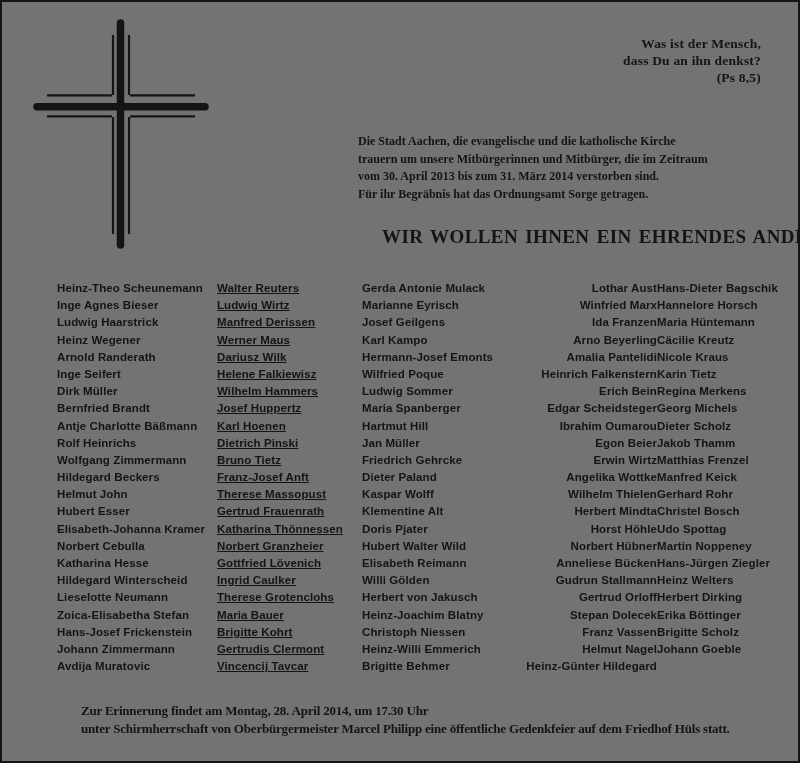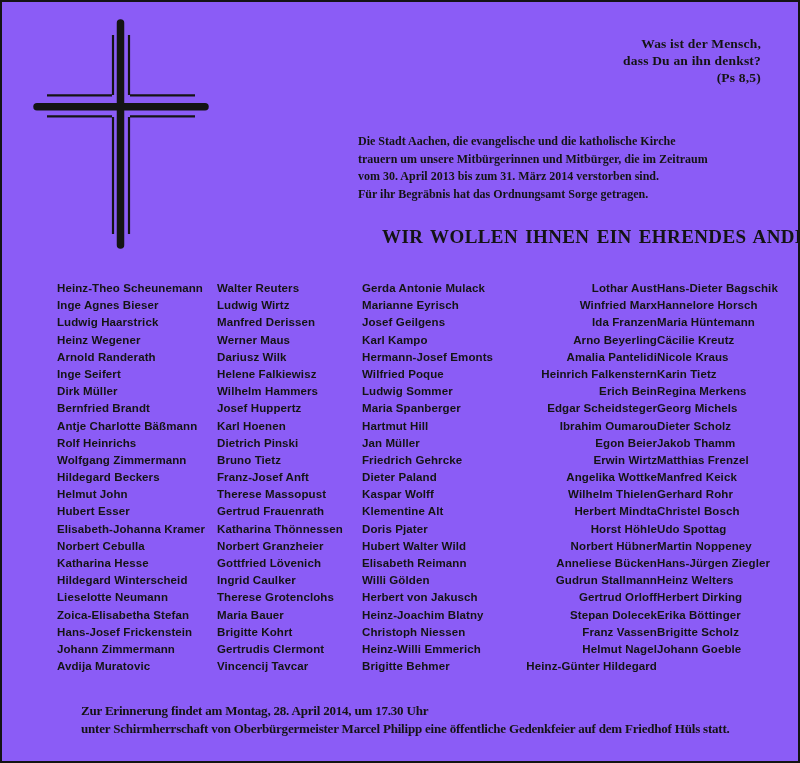--- a/index.html
+++ b/index.html
@@ -1,21 +1,21 @@
 <!DOCTYPE html>
 <html><head>
 <meta charset="utf-8">
 <style>
   * { margin: 0; padding: 0; box-sizing: border-box; }
   html, body { background: #e8e8e8; }
   .page {
     position: relative;
     width: 800px;
     height: 763px;
-    background: #8b5cf6;
+    background: #737373;
     border: 2px solid #141414;
     overflow: hidden;
     color: #141414;
     font-family: "Liberation Serif", serif;
   }
   .cross-wrap {
     position: absolute;
     left: 30px;
     top: 15px;
     width: 185px;
@@ -55,21 +55,21 @@
   .names-grid {
     position: absolute;
     left: 55px;
     top: 278px;
     width: 725px;
     display: flex;
     font-family: "Liberation Sans", sans-serif;
   }
   .names-col { flex: 0 0 auto; }
   .names-col:nth-child(1) { width: 160px; }
-  .names-col:nth-child(2) { width: 145px; }
+  .names-col:nth-child(2) { width: 145px; text-decoration: underline; }
   .names-col:nth-child(3) { width: 150px; }
   .names-col:nth-child(4) { width: 145px; text-align: right; }
   .names-col:nth-child(5) { width: 140px; }
   .name {
     height: 17.2px;
     line-height: 17.2px;
     font-size: 11.5px;
     font-weight: bold;
     white-space: nowrap;
     letter-spacing: 0.1px;

